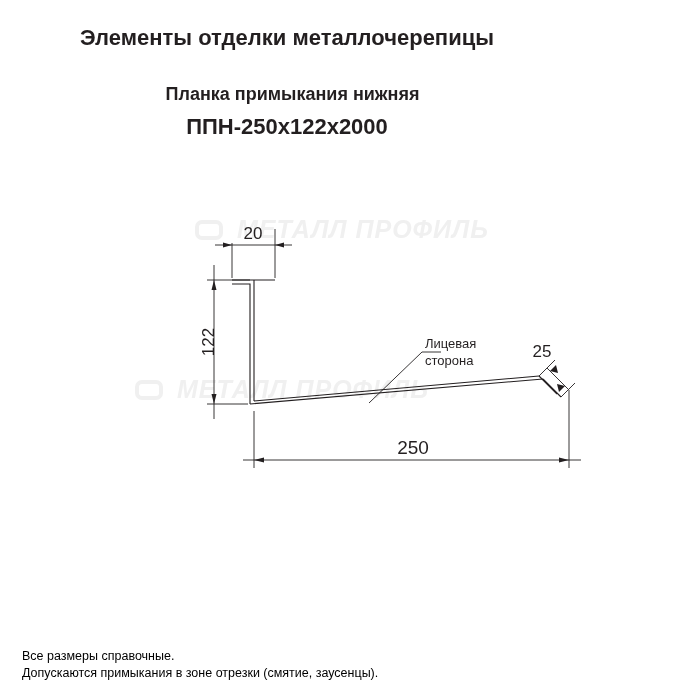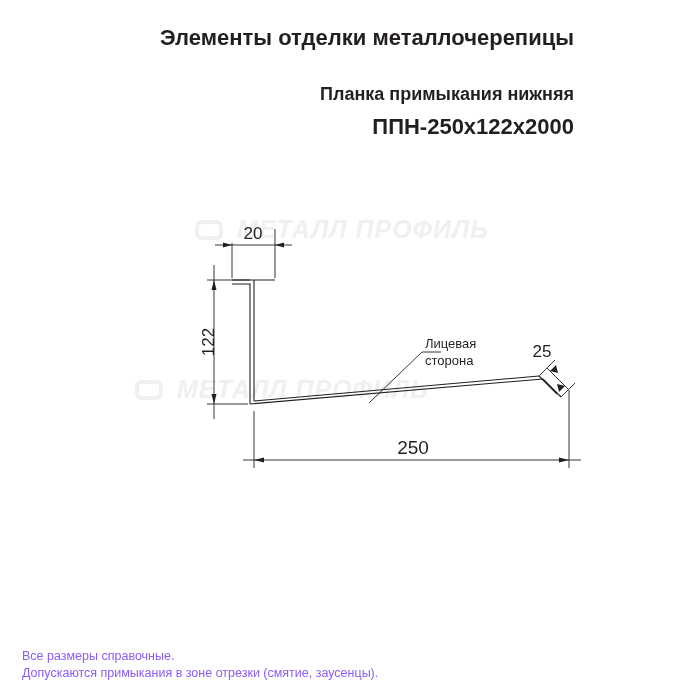--- a/index.html
+++ b/index.html
@@ -20,21 +20,21 @@
     position: absolute;
     inset: 0;
   }
 
   
   .title-block {
     position: absolute;
     top: 24px;
     left: 0;
     width: 574px;
-    text-align: right;
+    text-align: center;
   }
   .title-main {
     font-size: 22px;
     font-weight: bold;
     letter-spacing: 0px;
     line-height: 28px;
     margin: 0;
   }
   .title-sub {
     font-size: 18px;
@@ -104,21 +104,21 @@
     border-radius: 0 7px 7px 0;
   }
 
   
   .footer {
     position: absolute;
     left: 22px;
     bottom: 18px;
     font-size: 12.5px;
     line-height: 17px;
-    color: #8b5cf6;
+    color: #000000;
   }
   .footer div { white-space: nowrap; }
 </style>
 </head>
 <body>
 
 <div class="page">
 
   <div class="title-block">
     <h1 class="title-main">Элементы отделки металлочерепицы</h1>

